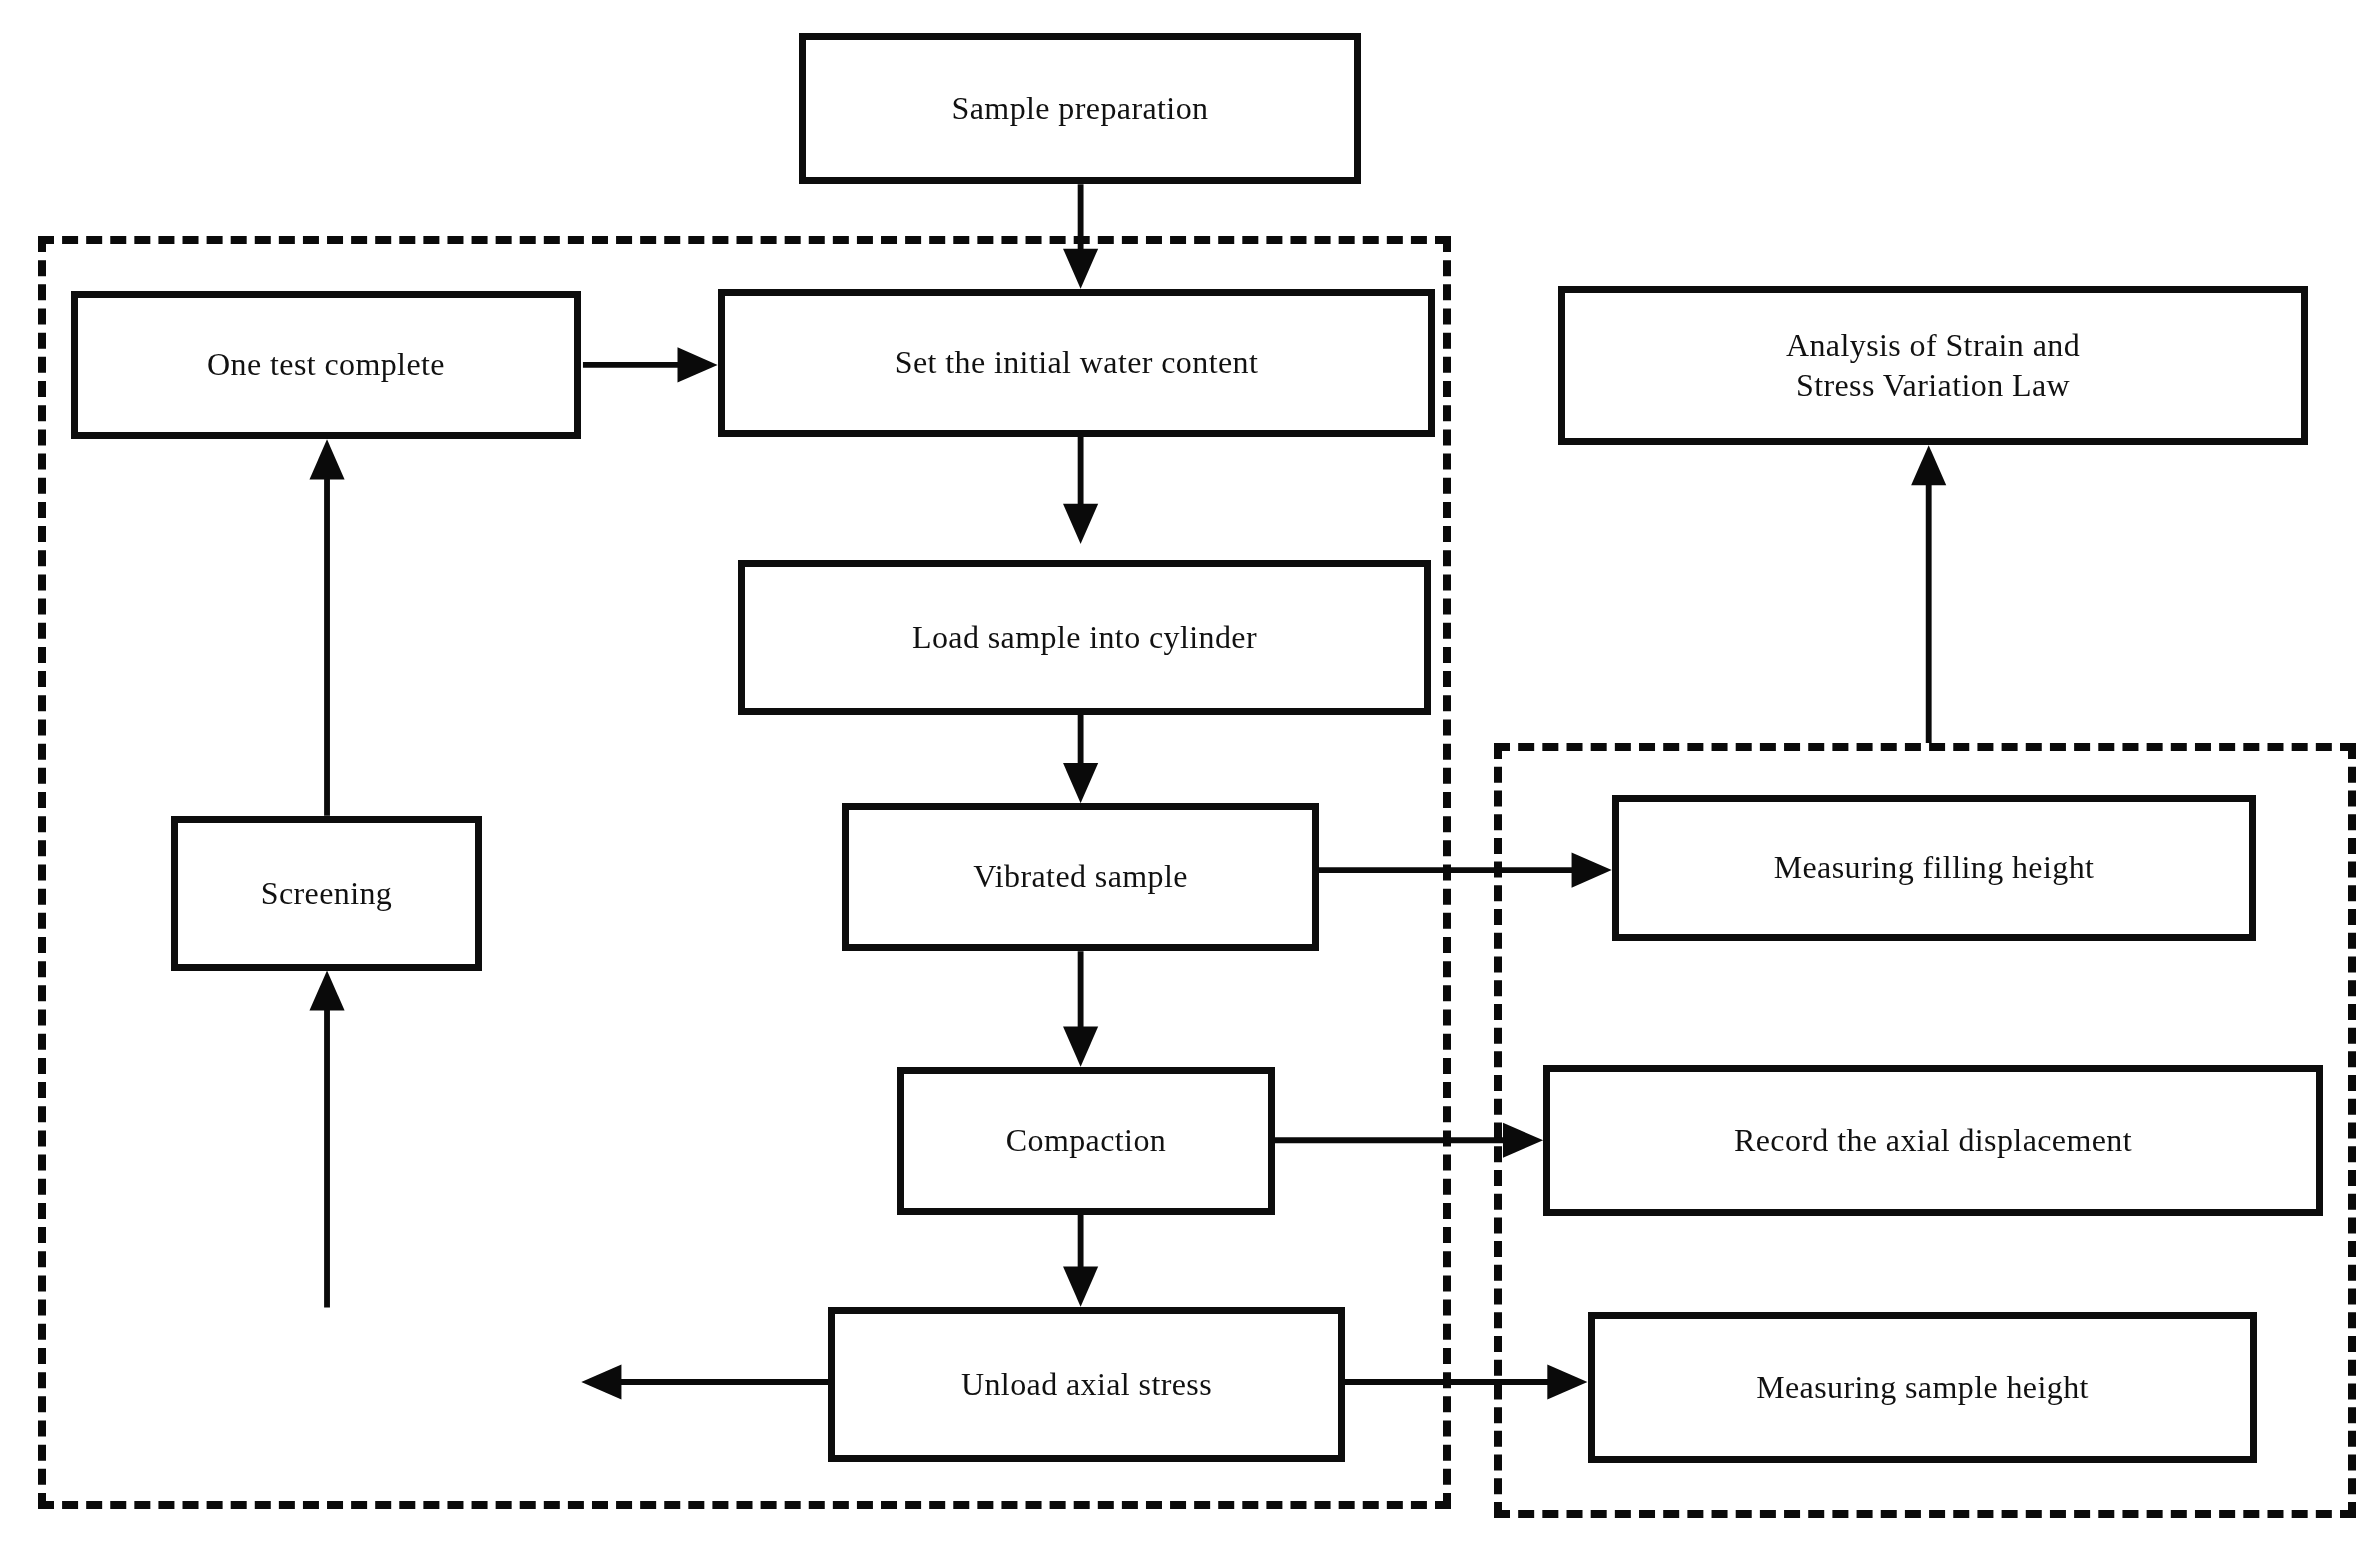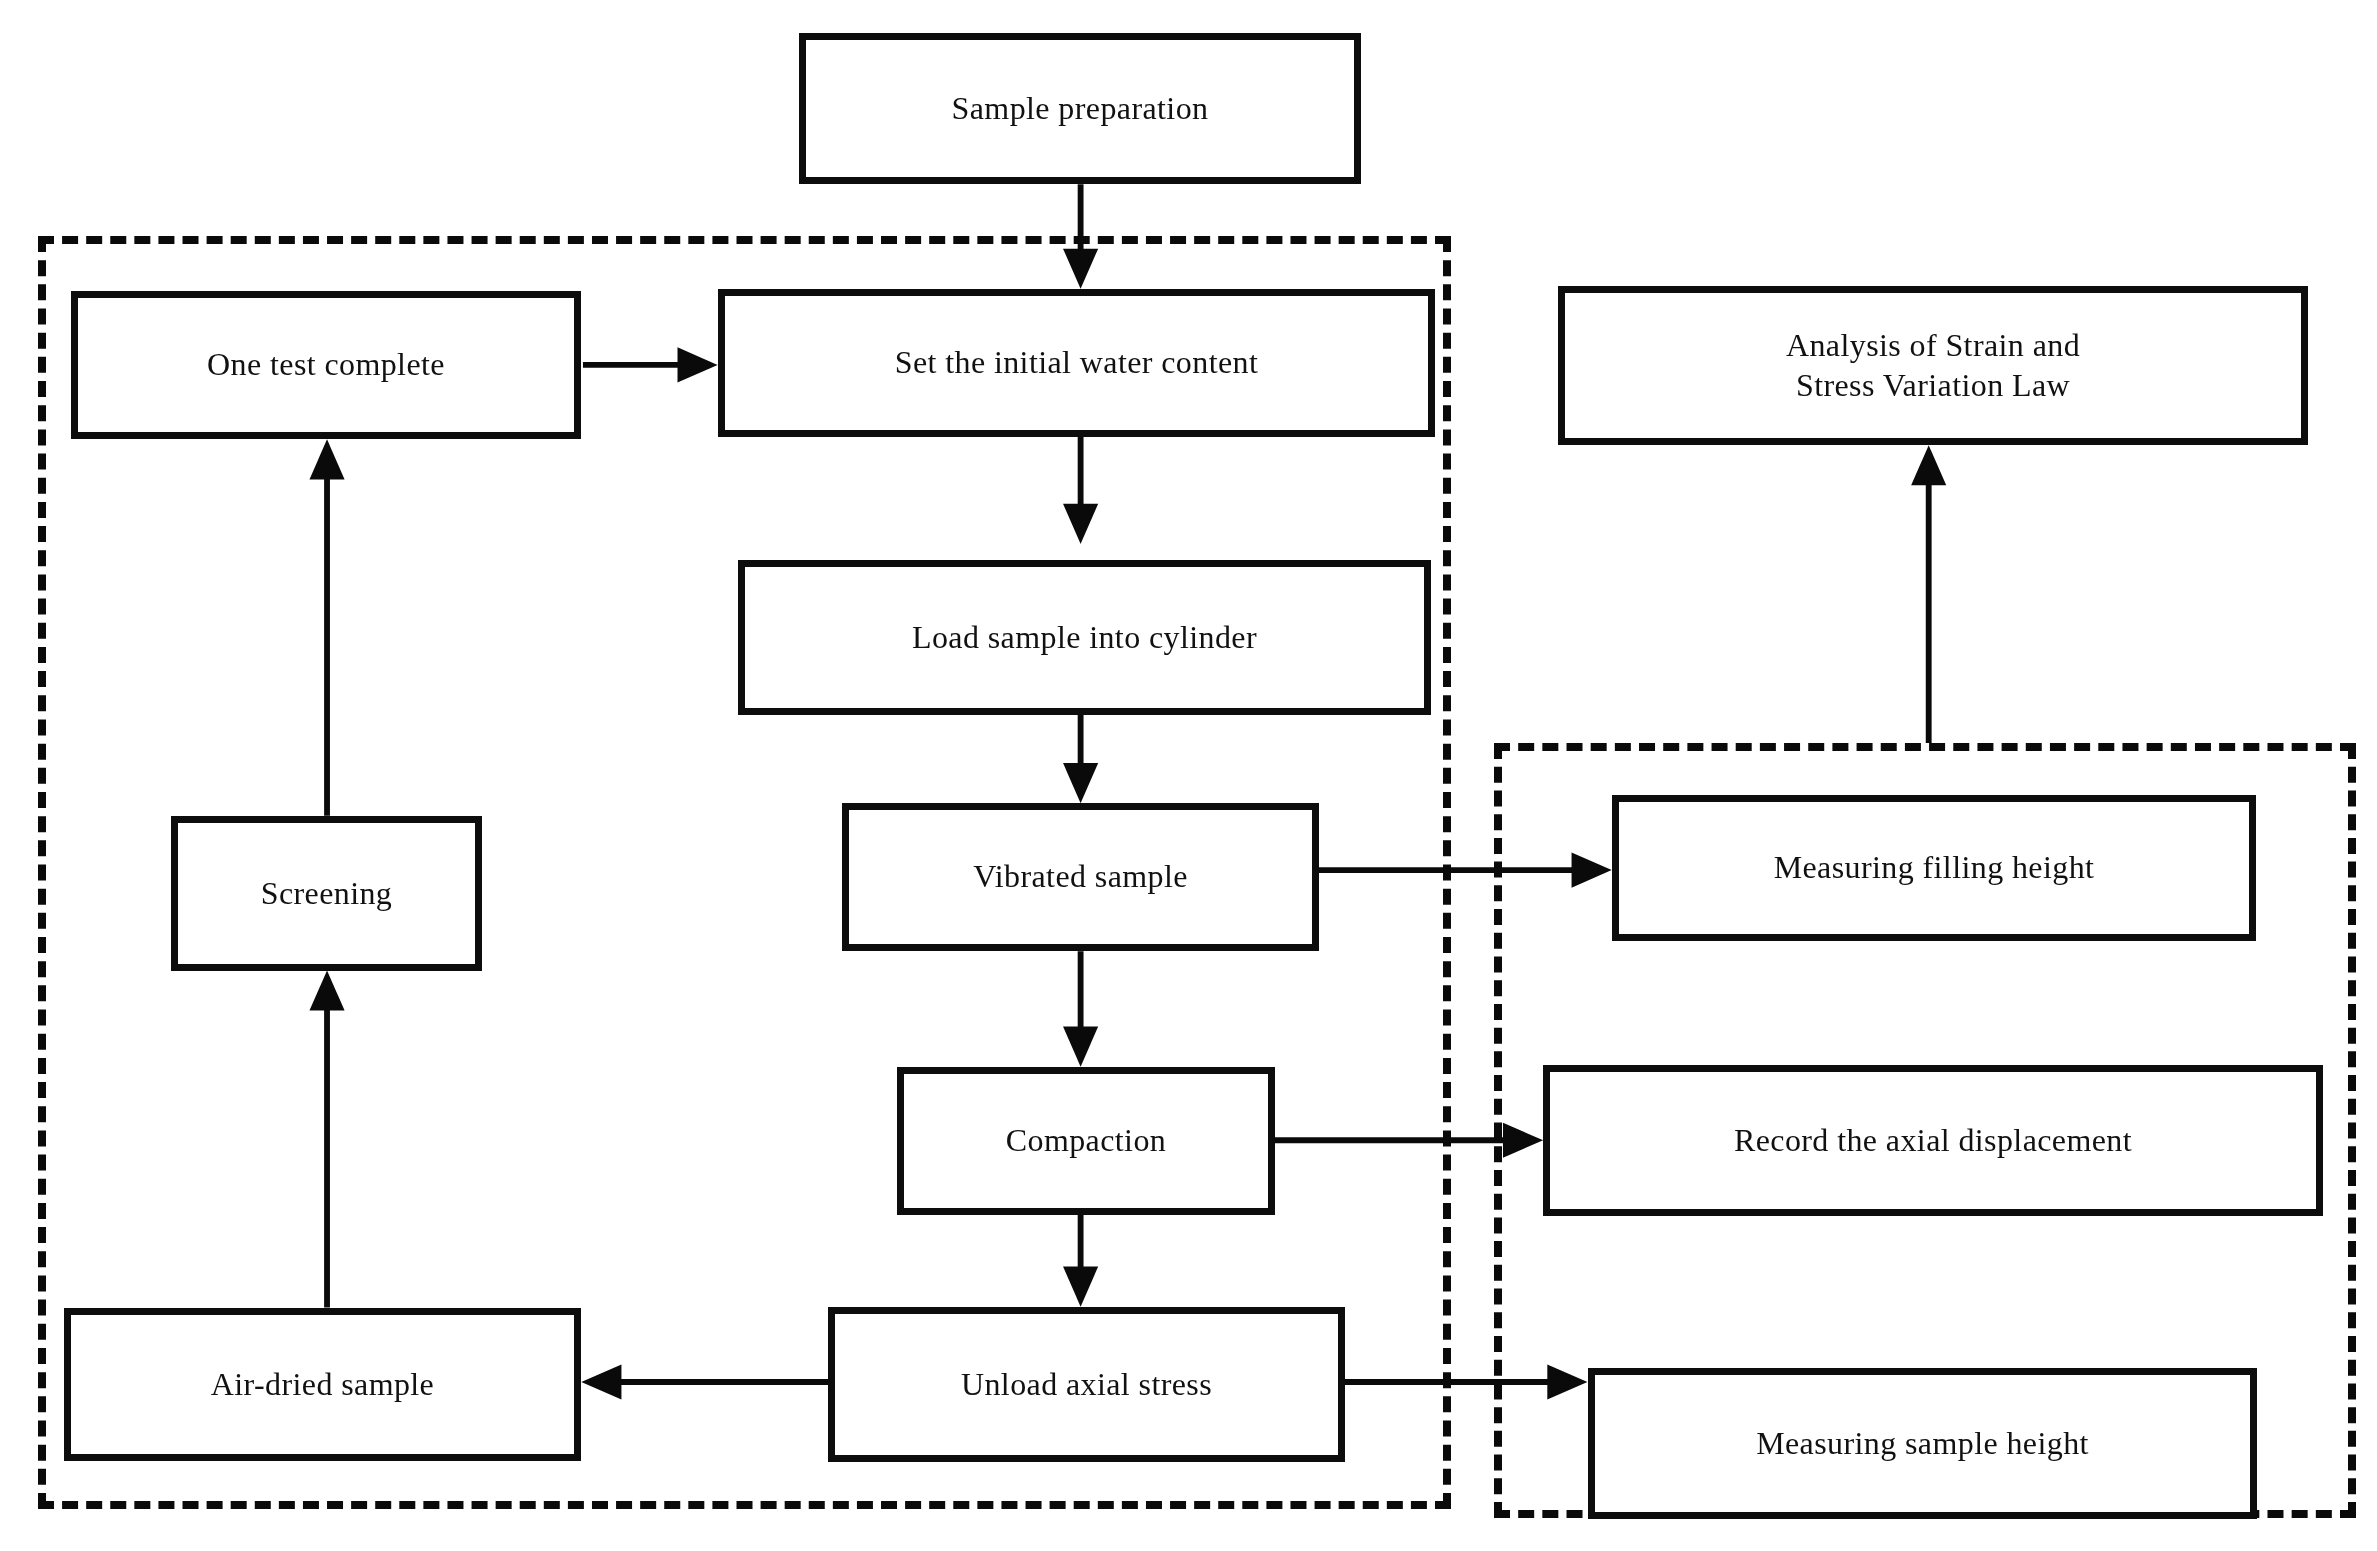--- a/index.html
+++ b/index.html
@@ -134,18 +134,17 @@
   <div class="node" style="left:171px; top:816px; width:311px; height:155px;">Screening</div>
 
   <div class="node" style="left:1612px; top:795px; width:644px; height:146px;">Measuring filling height</div>
 
   <div class="node" style="left:897px; top:1067px; width:378px; height:148px;">Compaction</div>
 
   <div class="node" style="left:1543px; top:1065px; width:780px; height:151px;">Record the axial displacement</div>
 
   <div class="node" style="left:828px; top:1307px; width:517px; height:155px;font-family:Liberation Serif, serif;">Unload axial stress</div>
 
-  <div class="node" style="left:64px; top:1308px; width:517px; height:153px;">Air-dried sample</div>
 
-  <div class="node" style="left:1588px; top:1368px; width:669px; height:151px;">Measuring sample height</div>
+  <div class="node" style="left:1588px; top:1312px; width:669px; height:151px;">Measuring sample height</div>
 
 </div>
 
 
 </body></html>

